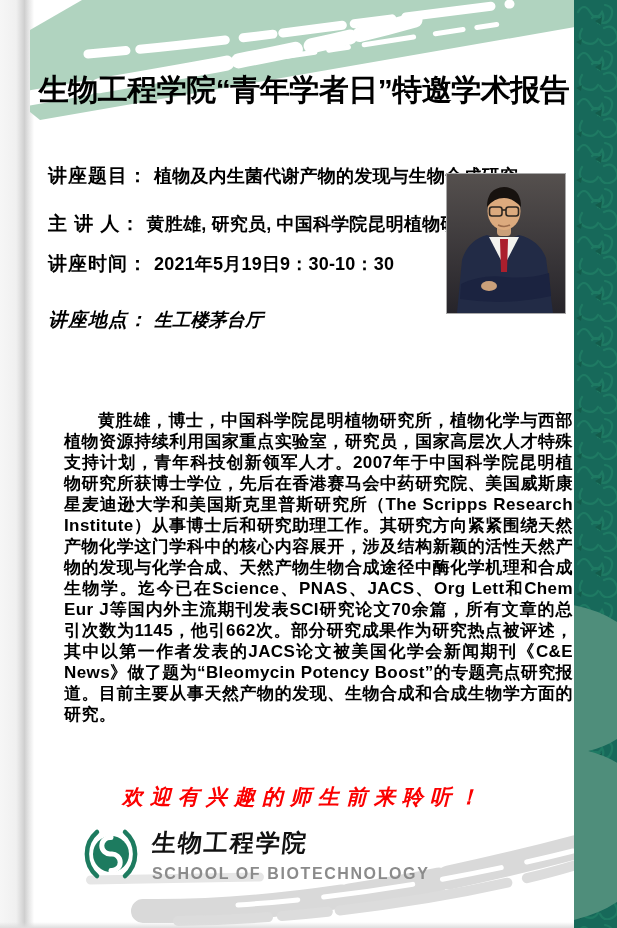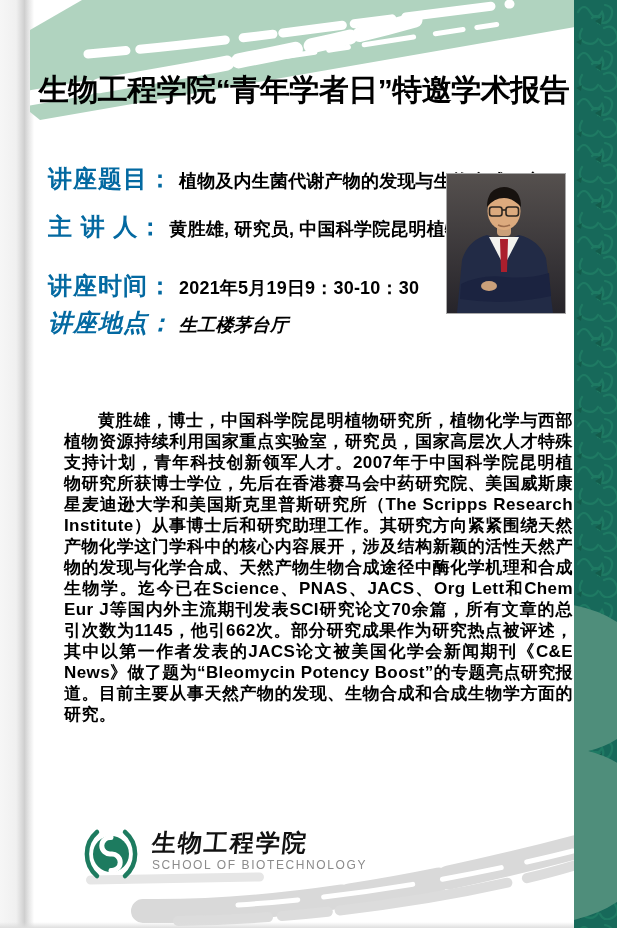--- a/index.html
+++ b/index.html
@@ -33,24 +33,24 @@
     font-size: 30px; font-weight: 900; color: #000;
     letter-spacing: -0.5px;
     z-index: 3;
   }
 
   
   .info-section { position: absolute; left: 48px; top: 163px; width: 520px; z-index: 3; }
   .info-row { position: absolute; left: 0; white-space: nowrap; }
   .info-row.r0 { top: 0; }
   .info-row.r1 { top: 48px; }
-  .info-row.r2 { top: 107px; }
+  .info-row.r2 { top: 88px; }
   .info-row.r3 { top: 144px; font-style: italic; }
   .info-label {
-    color: #0369a1; font-weight: 900; font-size: 24px; letter-spacing: 1px;
+    color: #000000; font-weight: 900; font-size: 19px; letter-spacing: 1px;
   }
   .info-value {
     color: #000; font-weight: 700; font-size: 18px; margin-left: 6px; letter-spacing: 0.2px;
   }
 
   
   .speaker-photo {
     position: absolute; left: 446px; top: 173px; width: 120px; height: 141px;
     border: 1px solid #a9a9a9; box-sizing: border-box; z-index: 3;
     overflow: hidden;
@@ -83,22 +83,22 @@
   .logo { position: absolute; left: 80px; top: 828px; display: flex; align-items: flex-start; z-index: 5; }
   .logo-mark { width: 62px; height: 52px; }
   .logo-names { margin-left: 10px; padding-top: 2px; }
   .logo-name-cn {
     font-family: "DejaVu Serif", serif;
     font-size: 24px; font-weight: 900; color: #111;
     transform: skewX(-6deg); letter-spacing: 2px;
     line-height: 26px;
   }
   .logo-name-en {
-    font-size: 12px; color: #8b8b8b; letter-spacing: 1.6px; font-weight: 400;
-    margin-top: 2px;
+    font-size: 16px; color: #8b8b8b; letter-spacing: 1.6px; font-weight: 700;
+    margin-top: 9px;
   }
   .logo-streak {
     position: absolute; left: 86px; top: 874px; width: 178px; height: 9px;
     background: #e6e6e6; border-radius: 5px; transform: rotate(-1deg);
     z-index: 4;
   }
 
   
   .footer-brush { position: absolute; left: 28px; top: 833px; z-index: 3; }
 
@@ -171,20 +171,21 @@
       <rect x="42.5" y="33" width="12.5" height="9" rx="2.5" fill="none" stroke="#2c2620" stroke-width="1.6"></rect>
       <rect x="59" y="33" width="12.5" height="9" rx="2.5" fill="none" stroke="#2c2620" stroke-width="1.6"></rect>
       <line x1="55" y1="36" x2="59" y2="36" stroke="#2c2620" stroke-width="1.6"></line>
 
       <path d="M51,51 Q57,54 63,51" fill="none" stroke="#9c6c4c" stroke-width="1.4"></path>
     </svg>
   </div>
 
   <div class="bio-text">黄胜雄，博士，中国科学院昆明植物研究所，植物化学与西部植物资源持续利用国家重点实验室，研究员，国家高层次人才特殊支持计划，青年科技创新领军人才。2007年于中国科学院昆明植物研究所获博士学位，先后在香港赛马会中药研究院、美国威斯康星麦迪逊大学和美国斯克里普斯研究所（The Scripps Research Institute）从事博士后和研究助理工作。其研究方向紧紧围绕天然产物化学这门学科中的核心内容展开，涉及结构新颖的活性天然产物的发现与化学合成、天然产物生物合成途径中酶化学机理和合成生物学。迄今已在Science、PNAS、JACS、Org Lett和Chem Eur J等国内外主流期刊发表SCI研究论文70余篇，所有文章的总引次数为1145，他引662次。部分研究成果作为研究热点被评述，其中以第一作者发表的JACS论文被美国化学会新闻期刊《C&amp;E News》做了题为“Bleomycin Potency Boost”的专题亮点研究报道。目前主要从事天然产物的发现、生物合成和合成生物学方面的研究。</div>
 
+  <div class="welcome-note">欢迎有兴趣的师生前来聆听！</div>
 
   <div class="footer-brush">
     <svg width="548" height="95" viewBox="0 0 548 95">
       <path d="M115,78 C265,80 420,48 548,14" fill="none" stroke="#d9d9d9" stroke-width="24" stroke-linecap="round" stroke-dasharray="200 8 90 10 160"></path>
       <path d="M150,88 C300,86 455,60 548,32" fill="none" stroke="#dcdcdc" stroke-width="10" stroke-linecap="round" stroke-dasharray="90 14 46 12 170 20"></path>
       <path d="M210,72 C330,64 450,42 545,18" fill="none" stroke="#ffffff" stroke-width="5" stroke-linecap="round" stroke-dasharray="60 26 90 30"></path>
     </svg>
   </div>
   <div class="logo-streak"></div>
 

